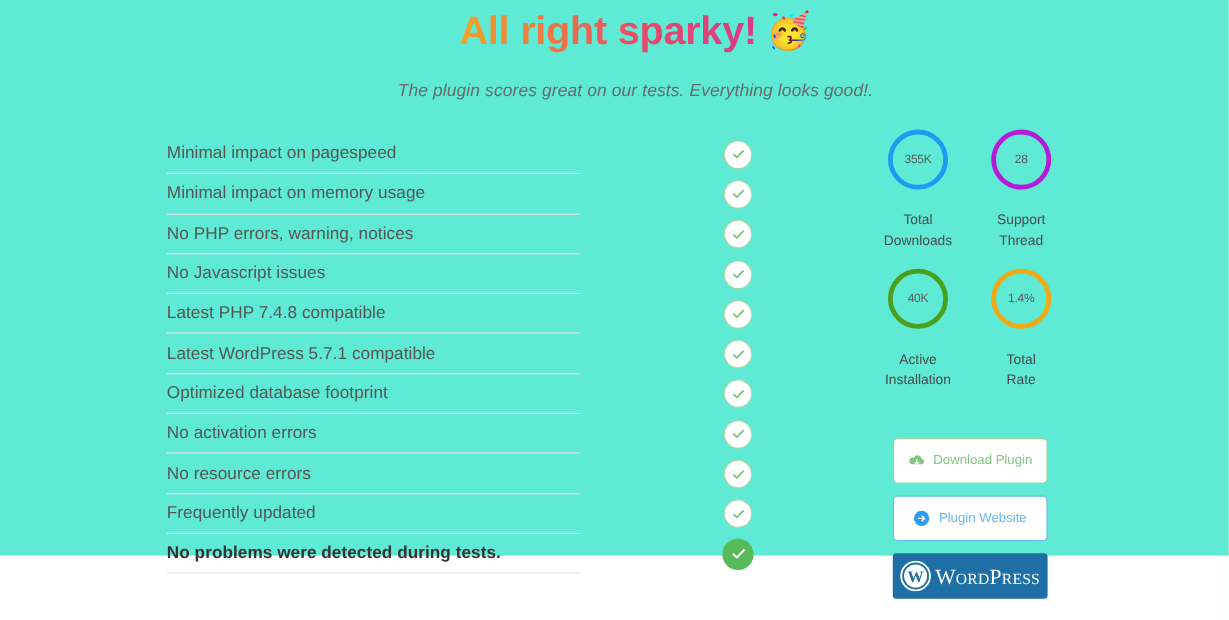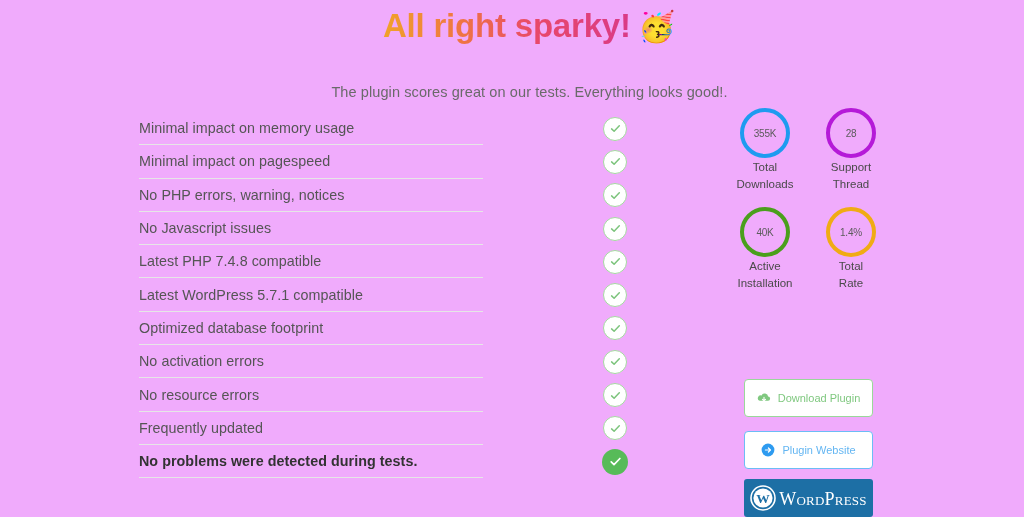--- a/index.html
+++ b/index.html
@@ -8,22 +8,22 @@
     width: 1024px;
     height: 517px;
     background: #ffffff;
     font-family: "Liberation Sans", sans-serif;
     overflow: hidden;
   }
 
   .page {
     position: relative;
     width: 1024px;
-    height: 517px;
-    background: #f0abfc;
+    height: 463px;
+    background: #5eead4;
     padding-left: 35px;
   }
 
   
   .header {
     padding-top: 4px;
     text-align: center;
   }
 
   .title-row {
@@ -47,24 +47,25 @@
   }
 
   .title-emoji {
     font-size: 30px;
     line-height: 1;
     position: relative;
     top: 1px;
   }
 
   .subtitle {
-    margin-top: 36px;
+    margin-top: 20px;
     font-size: 14.5px;
     color: #6a6a6a;
     letter-spacing: 0.1px;
+    font-style: italic;
   }
 
   
   .main {
     position: absolute;
     top: 112px;
     left: 0;
     width: 1024px;
   }
 
@@ -166,21 +167,21 @@
     justify-content: center;
   }
 
   .ring-value {
     font-size: 10px;
     color: #5b5b5b;
     letter-spacing: -0.2px;
   }
 
   .stat-label {
-    margin-top: 1px;
+    margin-top: 18px;
     font-size: 11.5px;
     color: #4a4a4a;
     line-height: 17px;
   }
 
   .stat-label span { display: block; }
 
   
   .actions {
     position: absolute;
@@ -194,21 +195,20 @@
     height: 38px;
     border-radius: 4px;
     display: flex;
     align-items: center;
     justify-content: center;
     gap: 7px;
     font-size: 11px;
     background: #ffffff;
     margin-bottom: 10px;
     cursor: pointer;
-    margin-top: 14px;
   }
 
   .btn-download {
     border: 1px solid #9ad79a;
     color: #7fc87f;
   }
 
   .btn-website {
     border: 1px solid #6cbcf5;
     color: #64b6f2;
@@ -256,24 +256,24 @@
       <div class="title">All right sparky!</div>
       <div class="title-emoji">🥳</div>
     </div>
     <div class="subtitle">The plugin scores great on our tests. Everything looks good!.</div>
   </div>
 
   <div class="main">
 
     <div class="checklist">
       <div class="check-row">
+        <span class="check-label">Minimal impact on pagespeed</span>
+      </div>
+      <div class="check-row">
         <span class="check-label">Minimal impact on memory usage</span>
-      </div>
-      <div class="check-row">
-        <span class="check-label">Minimal impact on pagespeed</span>
       </div>
       <div class="check-row">
         <span class="check-label">No PHP errors, warning, notices</span>
       </div>
       <div class="check-row">
         <span class="check-label">No Javascript issues</span>
       </div>
       <div class="check-row">
         <span class="check-label">Latest PHP 7.4.8 compatible</span>
       </div>

